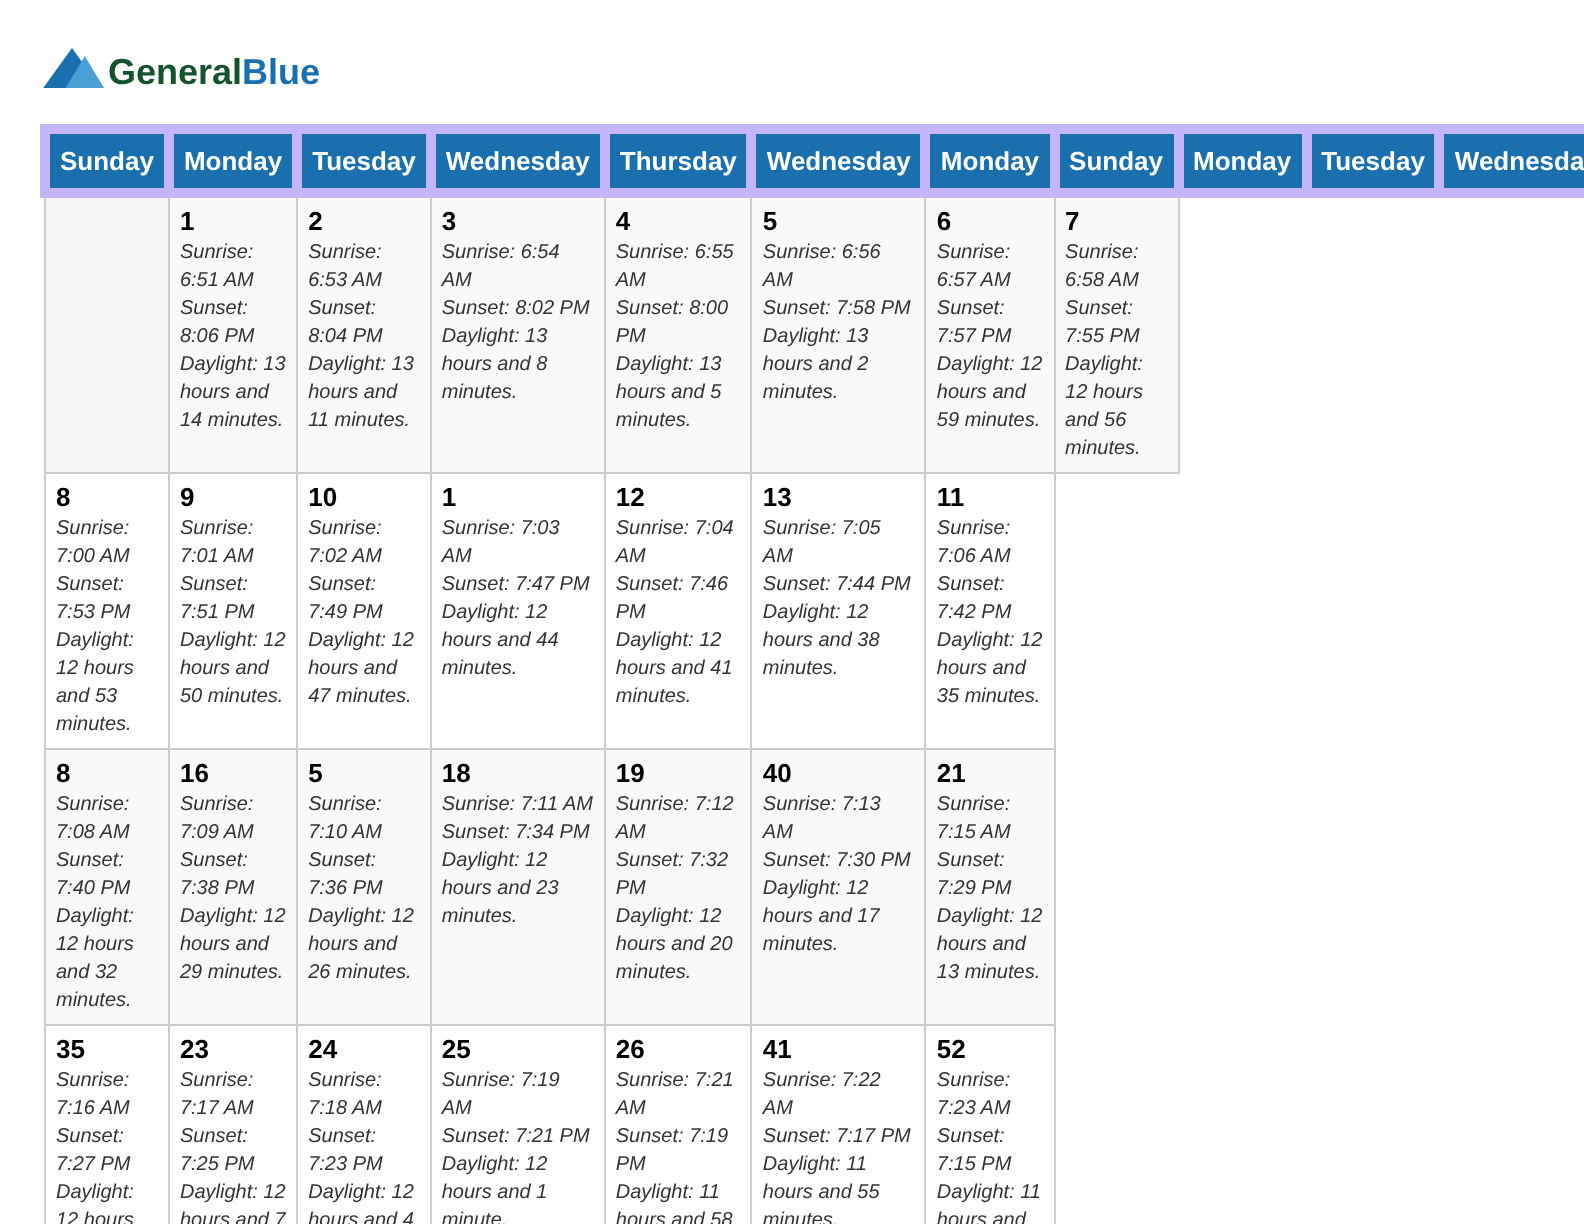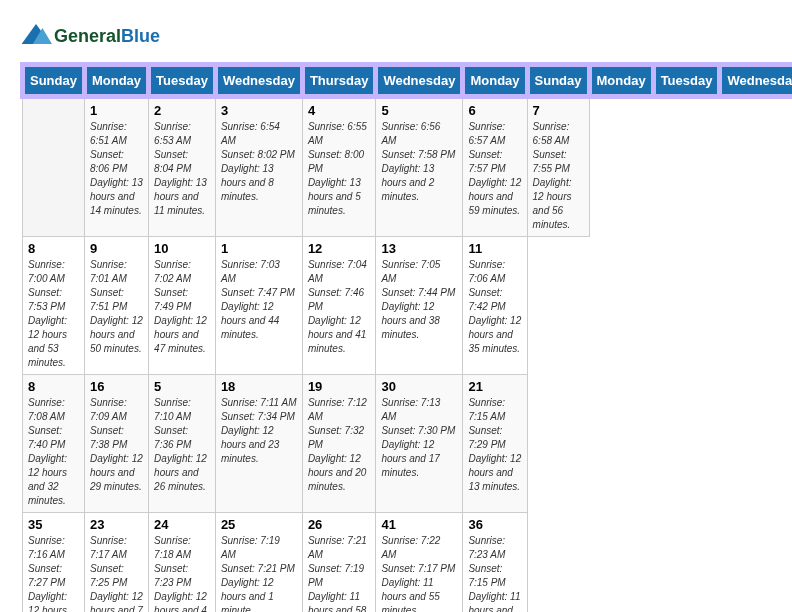--- a/index.html
+++ b/index.html
@@ -268,21 +268,21 @@
       </td>
         <td>
         <div class="day-num">19</div>
         <div class="day-detail">
           Sunrise: 7:12 AM<br>
           Sunset: 7:32 PM<br>
           Daylight: 12 hours and 20 minutes.
         </div>
       </td>
         <td>
-        <div class="day-num">30</div>
+        <div class="day-num">40</div>
         <div class="day-detail">
           Sunrise: 7:13 AM<br>
           Sunset: 7:30 PM<br>
           Daylight: 12 hours and 17 minutes.
         </div>
       </td>
         <td>
         <div class="day-num">21</div>
         <div class="day-detail">
           Sunrise: 7:15 AM<br>
@@ -334,21 +334,21 @@
       </td>
         <td>
         <div class="day-num">41</div>
         <div class="day-detail">
           Sunrise: 7:22 AM<br>
           Sunset: 7:17 PM<br>
           Daylight: 11 hours and 55 minutes.
         </div>
       </td>
         <td>
-        <div class="day-num">36</div>
+        <div class="day-num">52</div>
         <div class="day-detail">
           Sunrise: 7:23 AM<br>
           Sunset: 7:15 PM<br>
           Daylight: 11 hours and 52 minutes.
         </div>
       </td>
       </tr>
     </tbody>
 </table>
 

